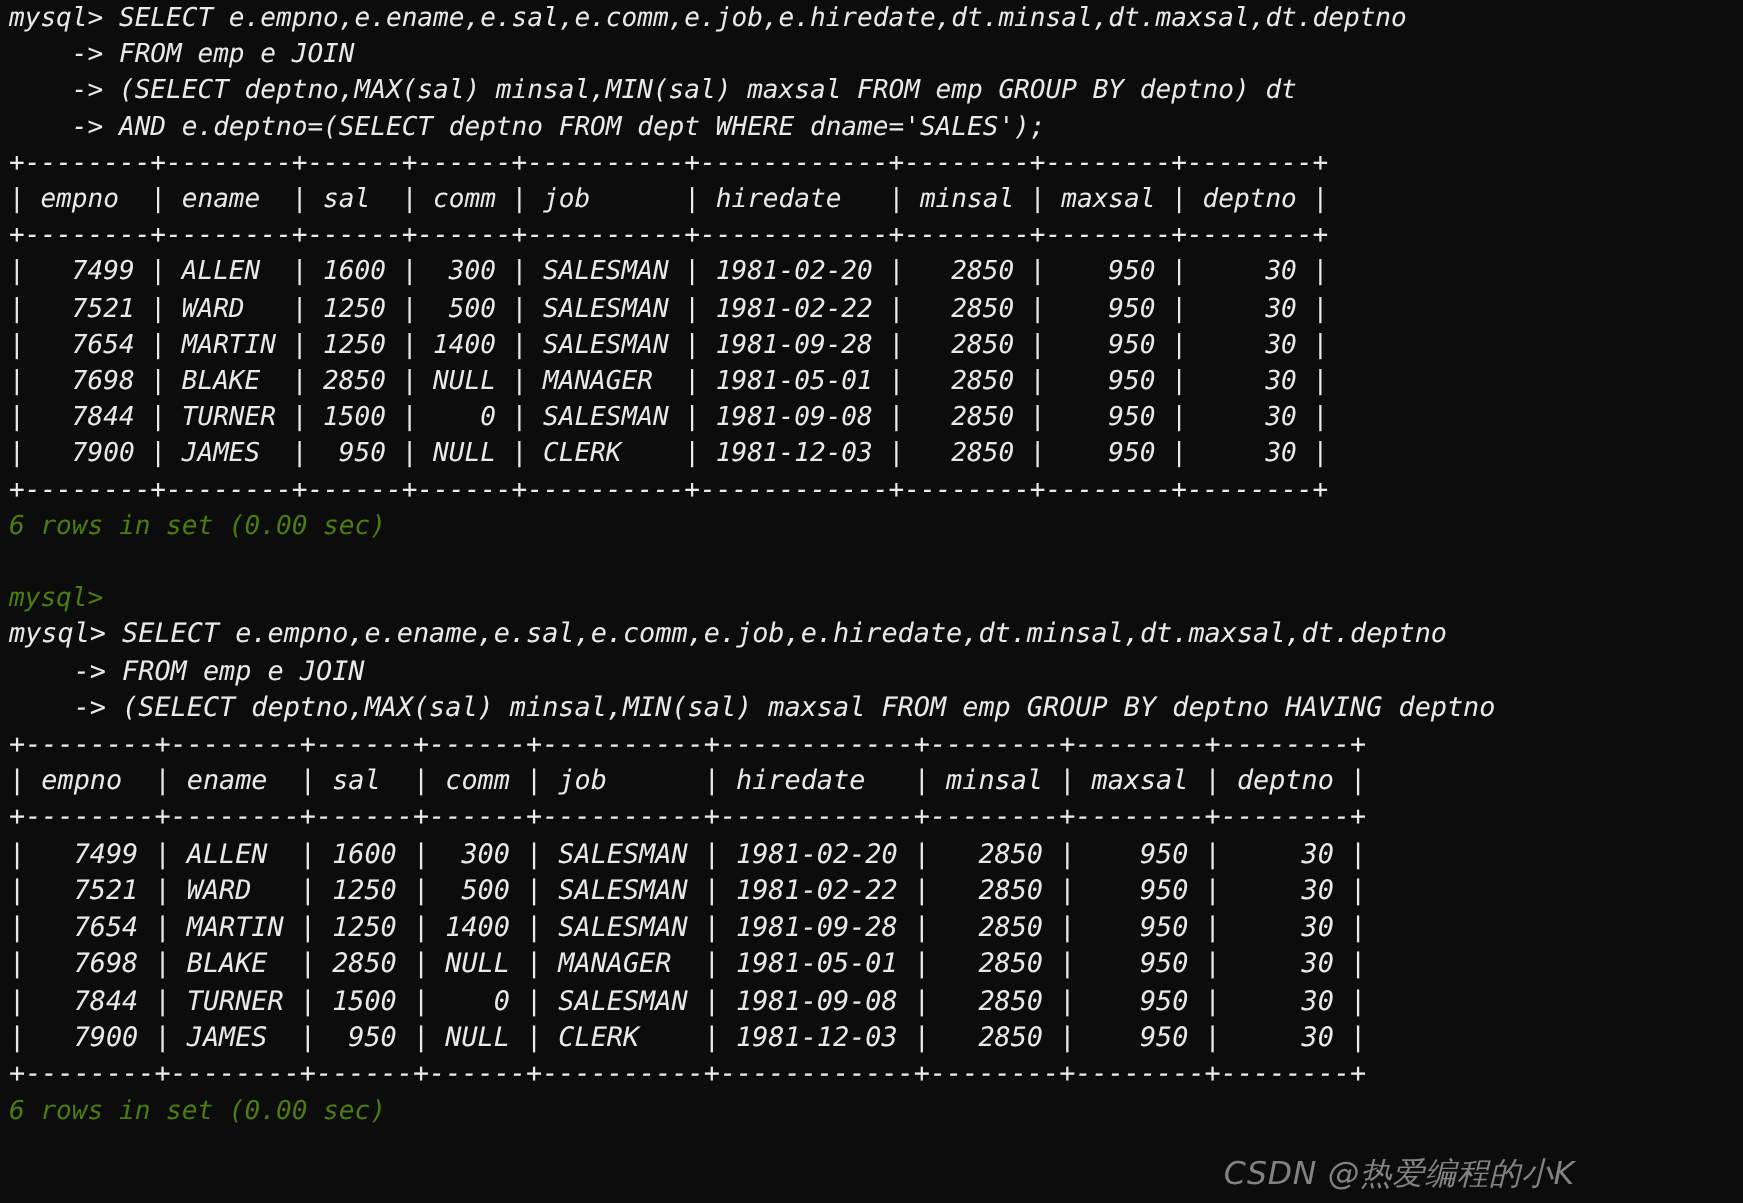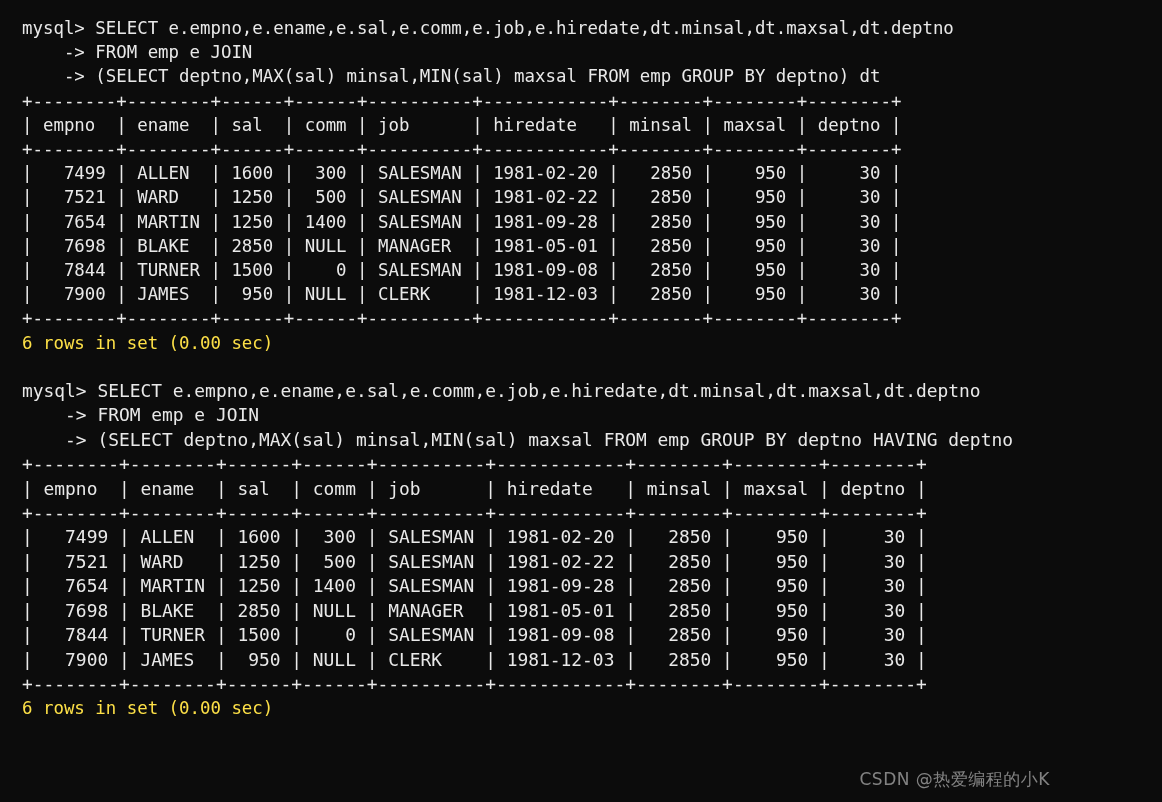--- a/index.html
+++ b/index.html
@@ -12,22 +12,23 @@
     height: 802px;
     overflow: hidden;
     font-family: "DejaVu Sans Mono", "Liberation Mono", monospace;
   }
   #terminal {
     position: relative;
     width: 1058px;
     height: 802px;
     background: #0c0c0c;
     color: #e8e8e8;
-    padding: 16px;
+    padding: 0;
     box-sizing: border-box;
+    font-style: italic;
   }
   .block {
     white-space: pre;
     margin: 0;
     padding: 0;
   }
   
   .sql-a {
     font-size: 17.4px;
     line-height: 24.2px;
@@ -51,64 +52,66 @@
   }
   .tbl-b {
     font-size: 17.9px;
     line-height: 24.4px;
     color: #e9e9e9;
     padding-left: 6px;
   }
   .status {
     font-size: 17.4px;
     line-height: 24.2px;
-    color: #fde047;
+    color: #4d7c0f;
     padding-left: 6px;
   }
   .spacer-line {
     height: 24.2px;
   }
   .watermark {
     position: absolute;
     right: 8px;
     top: 768px;
     font-family: "DejaVu Sans", "Liberation Sans", sans-serif;
-    font-size: 17px;
+    font-size: 21px;
     color: rgba(215, 215, 215, 0.58);
     white-space: pre;
     pointer-events: none;
     letter-spacing: 0.5px;
   }
 </style>
 </head>
 <body>
 
 <div id="terminal">
 
   <div>
 
     <div class="block sql-a">mysql&gt; SELECT e.empno,e.ename,e.sal,e.comm,e.job,e.hiredate,dt.minsal,dt.maxsal,dt.deptno</div>
     <div class="block sql-a">    -&gt; FROM emp e JOIN</div>
     <div class="block sql-a">    -&gt; (SELECT deptno,MAX(sal) minsal,MIN(sal) maxsal FROM emp GROUP BY deptno) dt</div>
+    <div class="block sql-a">    -&gt; AND e.deptno=(SELECT deptno FROM dept WHERE dname='SALES');</div>
 
     <div class="block tbl-a">+--------+--------+------+------+----------+------------+--------+--------+--------+</div>
     <div class="block tbl-a">| empno  | ename  | sal  | comm | job      | hiredate   | minsal | maxsal | deptno |</div>
     <div class="block tbl-a">+--------+--------+------+------+----------+------------+--------+--------+--------+</div>
 
     <div class="block tbl-a">|   7499 | ALLEN  | 1600 |  300 | SALESMAN | 1981-02-20 |   2850 |    950 |     30 |</div>
     <div class="block tbl-a">|   7521 | WARD   | 1250 |  500 | SALESMAN | 1981-02-22 |   2850 |    950 |     30 |</div>
     <div class="block tbl-a">|   7654 | MARTIN | 1250 | 1400 | SALESMAN | 1981-09-28 |   2850 |    950 |     30 |</div>
     <div class="block tbl-a">|   7698 | BLAKE  | 2850 | NULL | MANAGER  | 1981-05-01 |   2850 |    950 |     30 |</div>
     <div class="block tbl-a">|   7844 | TURNER | 1500 |    0 | SALESMAN | 1981-09-08 |   2850 |    950 |     30 |</div>
     <div class="block tbl-a">|   7900 | JAMES  |  950 | NULL | CLERK    | 1981-12-03 |   2850 |    950 |     30 |</div>
 
     <div class="block tbl-a">+--------+--------+------+------+----------+------------+--------+--------+--------+</div>
     <div class="block status">6 rows in set (0.00 sec)</div>
 
     <div class="spacer-line"></div>
+    <div class="block status">mysql&gt;</div>
   </div>
 
   <div>
 
     <div class="block sql-b">mysql&gt; SELECT e.empno,e.ename,e.sal,e.comm,e.job,e.hiredate,dt.minsal,dt.maxsal,dt.deptno</div>
     <div class="block sql-b">    -&gt; FROM emp e JOIN</div>
     <div class="block sql-b">    -&gt; (SELECT deptno,MAX(sal) minsal,MIN(sal) maxsal FROM emp GROUP BY deptno HAVING deptno</div>
 
     <div class="block tbl-b">+--------+--------+------+------+----------+------------+--------+--------+--------+</div>
     <div class="block tbl-b">| empno  | ename  | sal  | comm | job      | hiredate   | minsal | maxsal | deptno |</div>

